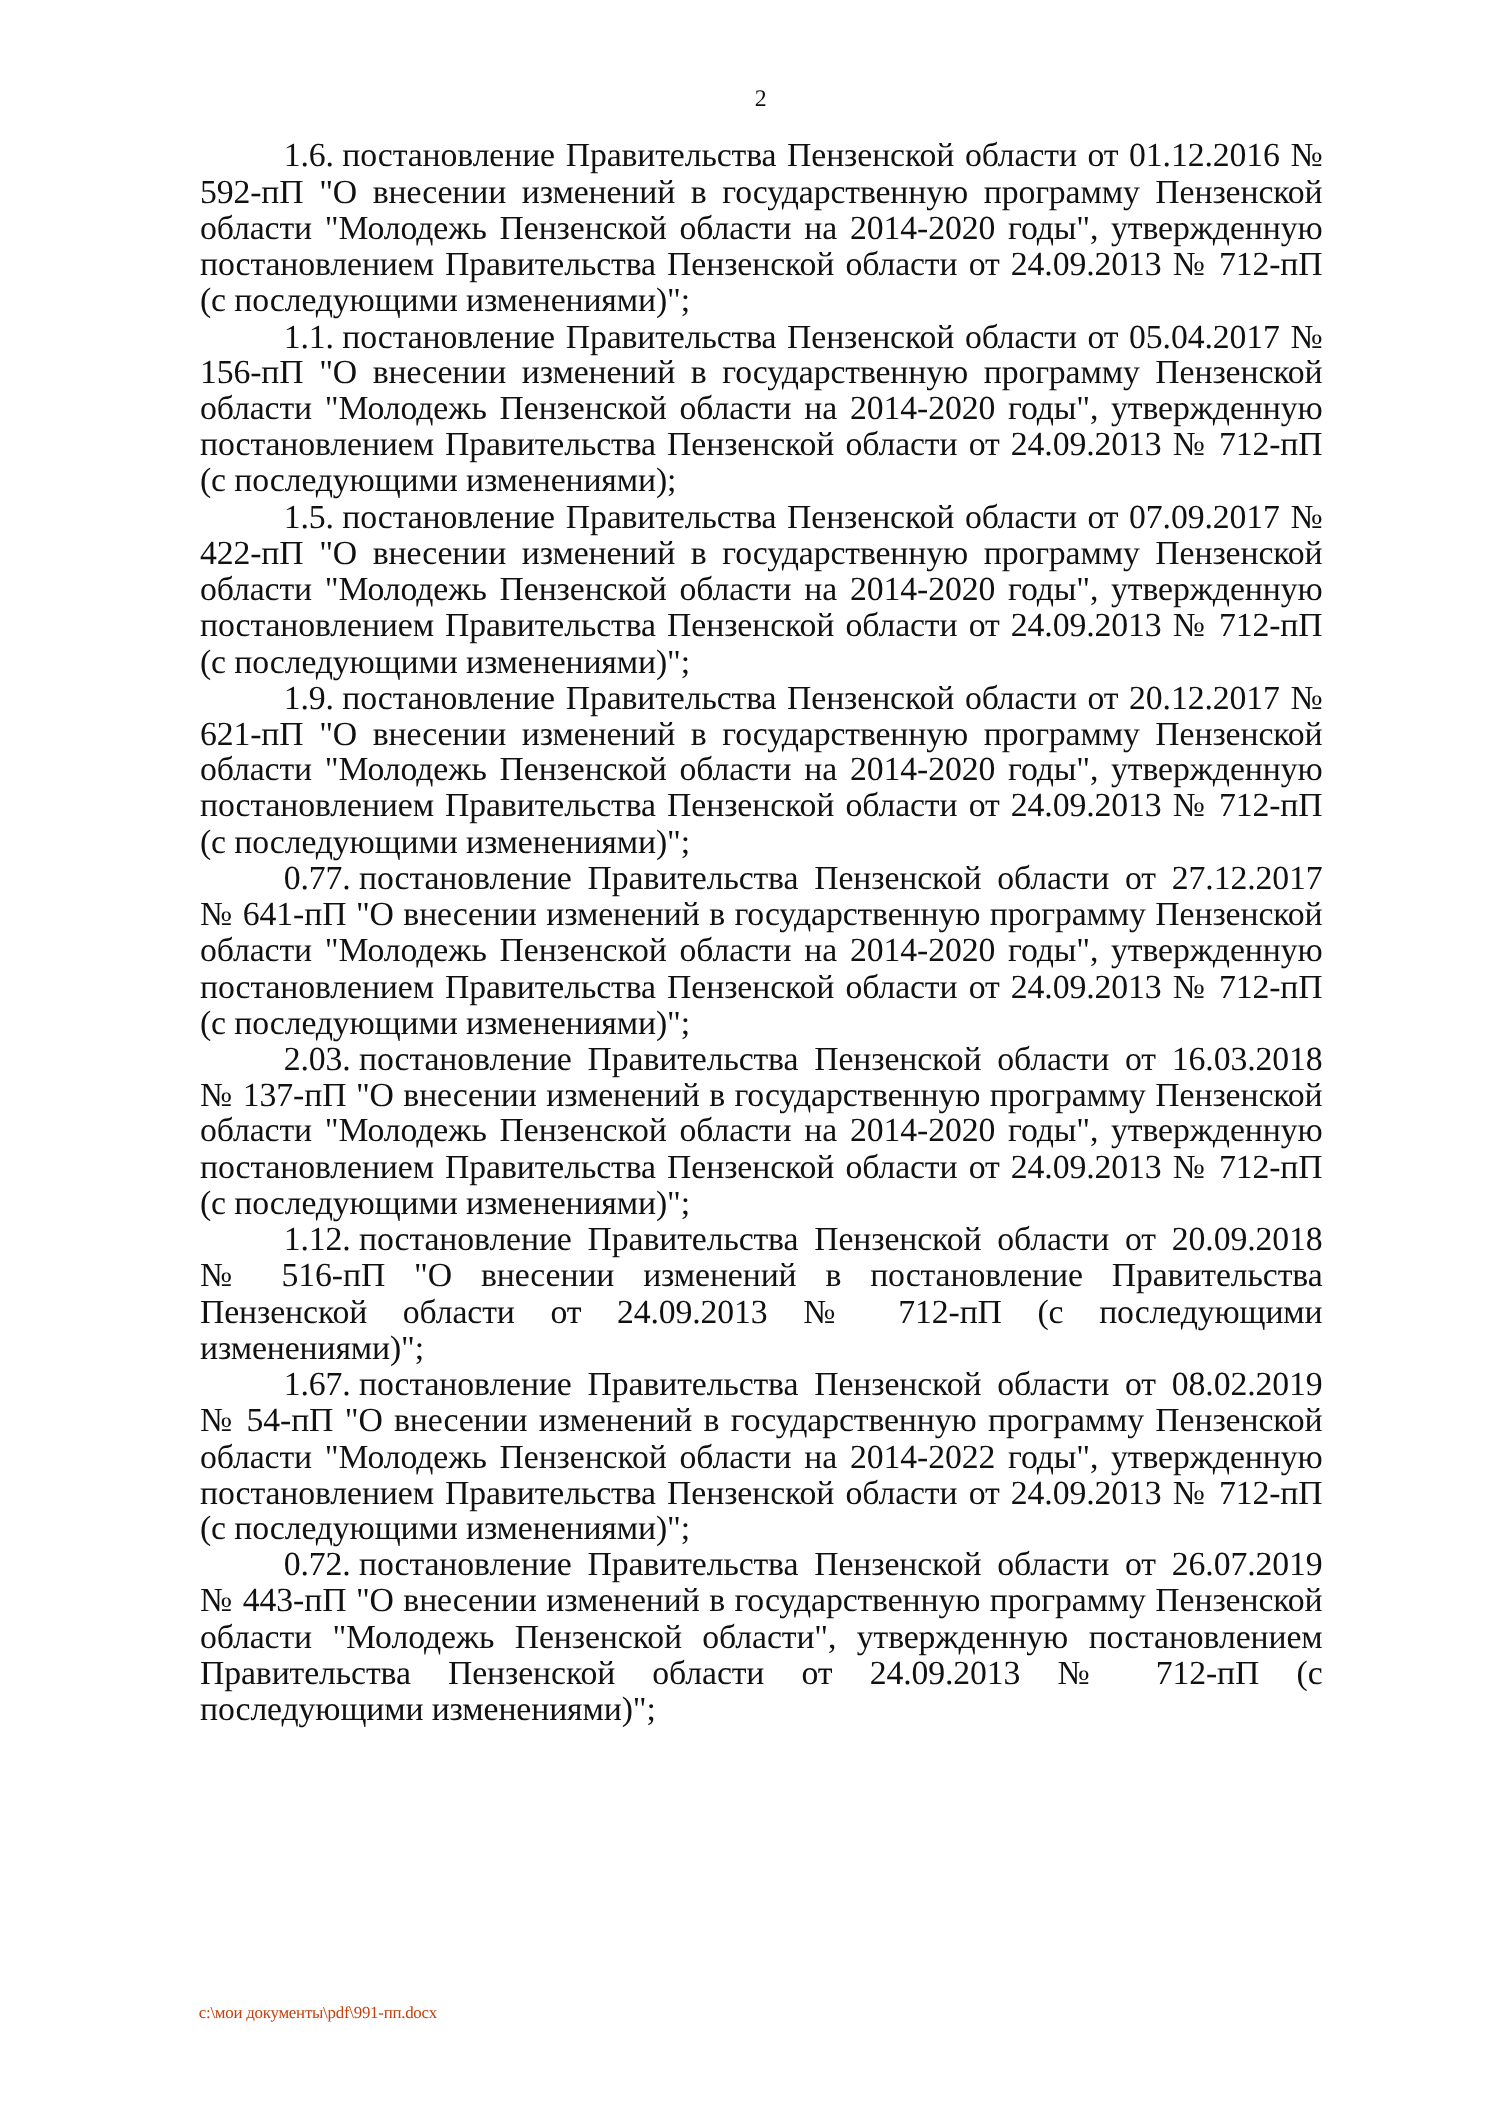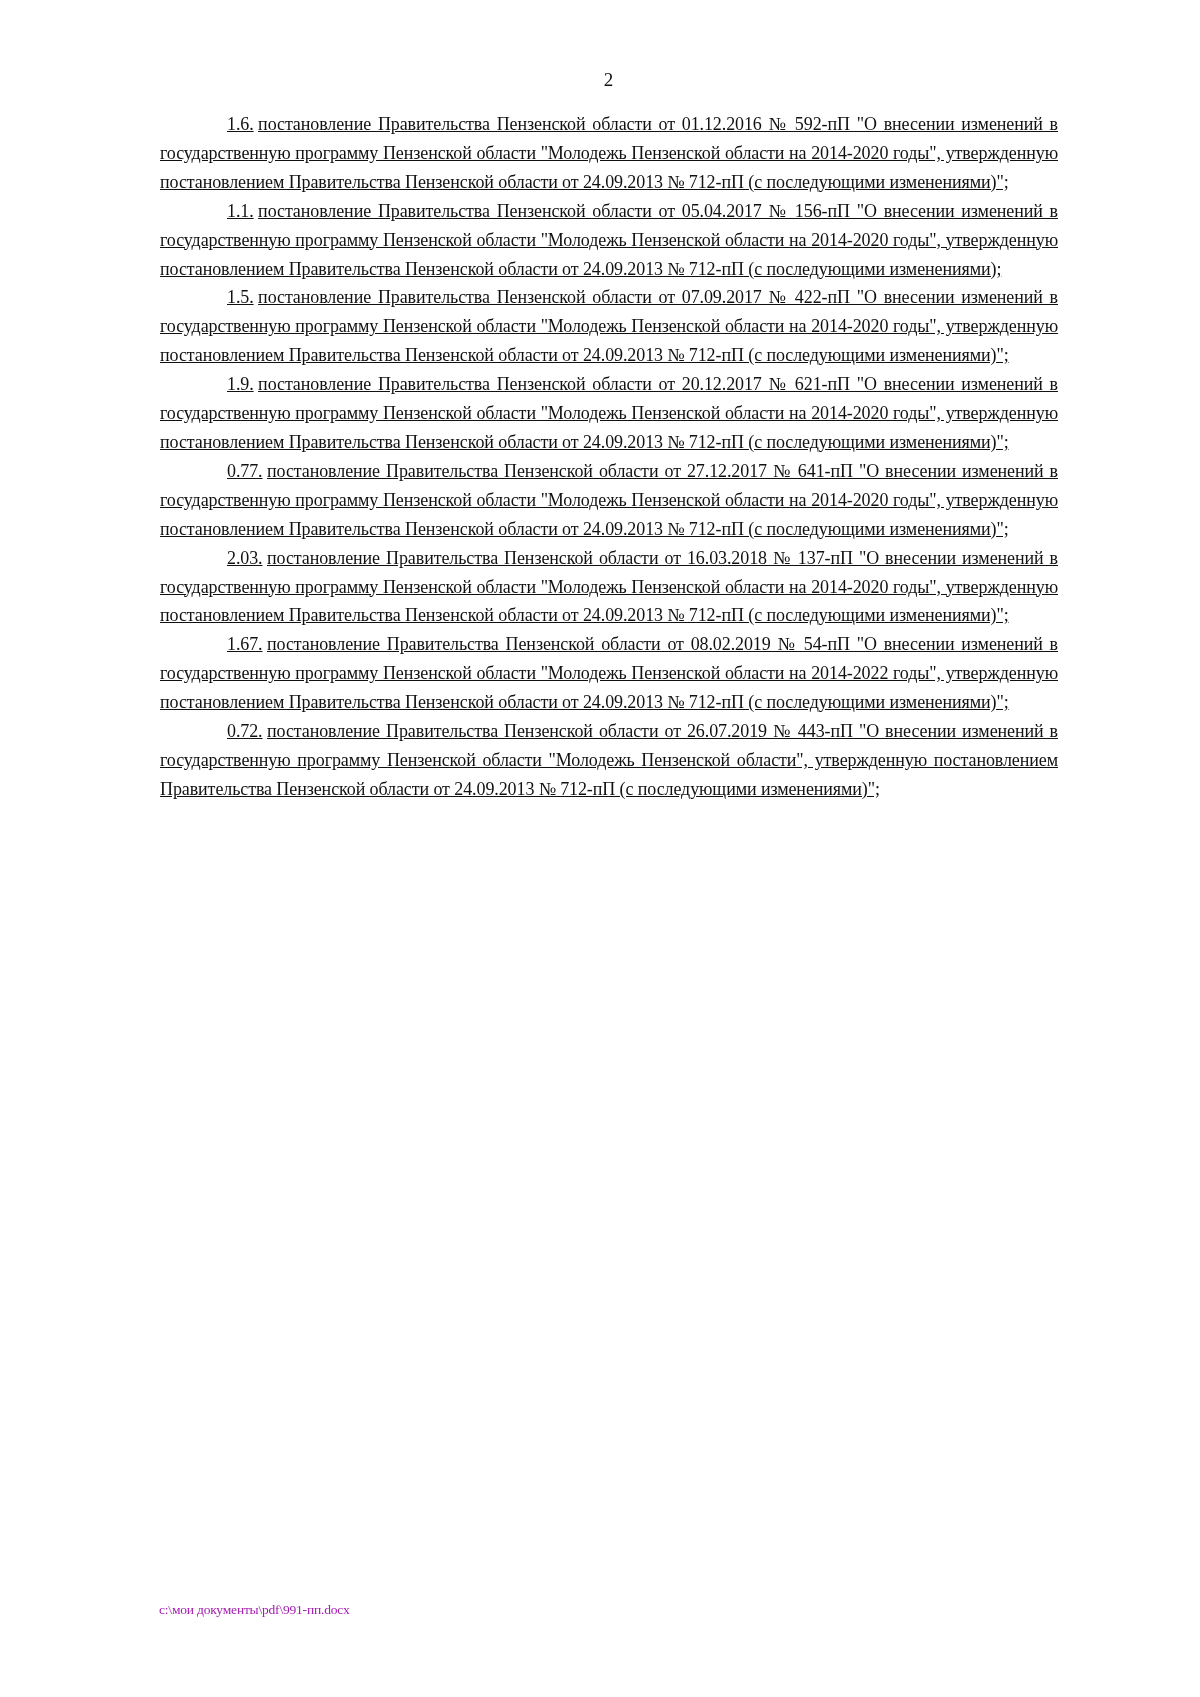--- a/index.html
+++ b/index.html
@@ -25,50 +25,50 @@
       line-height: 24px;
     }
     .content {
       position: absolute;
       top: 110px;
       left: 160px;
       width: 898px;
     }
     .para {
       margin: 0;
-      font-size: 18px;
+      font-size: 27px;
       line-height: 28.9px;
       text-align: justify;
       text-indent: 67px;
       hyphens: none;
       letter-spacing: -0.1px;
-      text-decoration: underline;
     }
     .para .num {
       margin-right: 0.25em;
     }
     .footer {
       position: absolute;
       top: 1601px;
       left: 159px;
       font-size: 13.5px;
       line-height: 18px;
-      color: #a21caf;
+      color: #c2410c;
       letter-spacing: -0.2px;
     }
   </style>
 </head>
 <body>
 
 <div class="page-number">2</div>
 
 <div class="content">
   <p class="para"><span class="num">1.6.</span><span>постановление Правительства Пензенской области от 01.12.2016 № 592-пП "О внесении изменений в государственную программу Пензенской области "Молодежь Пензенской области на 2014-2020 годы", утвержденную постановлением Правительства Пензенской области от 24.09.2013 № 712-пП (с последующими изменениями)";</span></p>
   <p class="para"><span class="num">1.1.</span><span>постановление Правительства Пензенской области от 05.04.2017 № 156-пП "О внесении изменений в государственную программу Пензенской области "Молодежь Пензенской области на 2014-2020 годы", утвержденную постановлением Правительства Пензенской области от 24.09.2013 № 712-пП (с последующими изменениями);</span></p>
   <p class="para"><span class="num">1.5.</span><span>постановление Правительства Пензенской области от 07.09.2017 № 422-пП "О внесении изменений в государственную программу Пензенской области "Молодежь Пензенской области на 2014-2020 годы", утвержденную постановлением Правительства Пензенской области от 24.09.2013 № 712-пП (с последующими изменениями)";</span></p>
   <p class="para"><span class="num">1.9.</span><span>постановление Правительства Пензенской области от 20.12.2017 № 621-пП "О внесении изменений в государственную программу Пензенской области "Молодежь Пензенской области на 2014-2020 годы", утвержденную постановлением Правительства Пензенской области от 24.09.2013 № 712-пП (с последующими изменениями)";</span></p>
   <p class="para"><span class="num">0.77.</span><span>постановление Правительства Пензенской области от 27.12.2017 № 641-пП "О внесении изменений в государственную программу Пензенской области "Молодежь Пензенской области на 2014-2020 годы", утвержденную постановлением Правительства Пензенской области от 24.09.2013 № 712-пП (с последующими изменениями)";</span></p>
   <p class="para"><span class="num">2.03.</span><span>постановление Правительства Пензенской области от 16.03.2018 № 137-пП "О внесении изменений в государственную программу Пензенской области "Молодежь Пензенской области на 2014-2020 годы", утвержденную постановлением Правительства Пензенской области от 24.09.2013 № 712-пП (с последующими изменениями)";</span></p>
+  <p class="para"><span class="num">1.12.</span><span>постановление Правительства Пензенской области от 20.09.2018 № 516-пП "О внесении изменений в постановление Правительства Пензенской области от 24.09.2013 № 712-пП (с последующими изменениями)";</span></p>
   <p class="para"><span class="num">1.67.</span><span>постановление Правительства Пензенской области от 08.02.2019 № 54-пП "О внесении изменений в государственную программу Пензенской области "Молодежь Пензенской области на 2014-2022 годы", утвержденную постановлением Правительства Пензенской области от 24.09.2013 № 712-пП (с последующими изменениями)";</span></p>
   <p class="para"><span class="num">0.72.</span><span>постановление Правительства Пензенской области от 26.07.2019 № 443-пП "О внесении изменений в государственную программу Пензенской области "Молодежь Пензенской области", утвержденную постановлением Правительства Пензенской области от 24.09.2013 № 712-пП (с последующими изменениями)";</span></p>
 </div>
 
 <div class="footer">c:\мои документы\pdf\991-пп.docx</div>
 
 </body></html>

